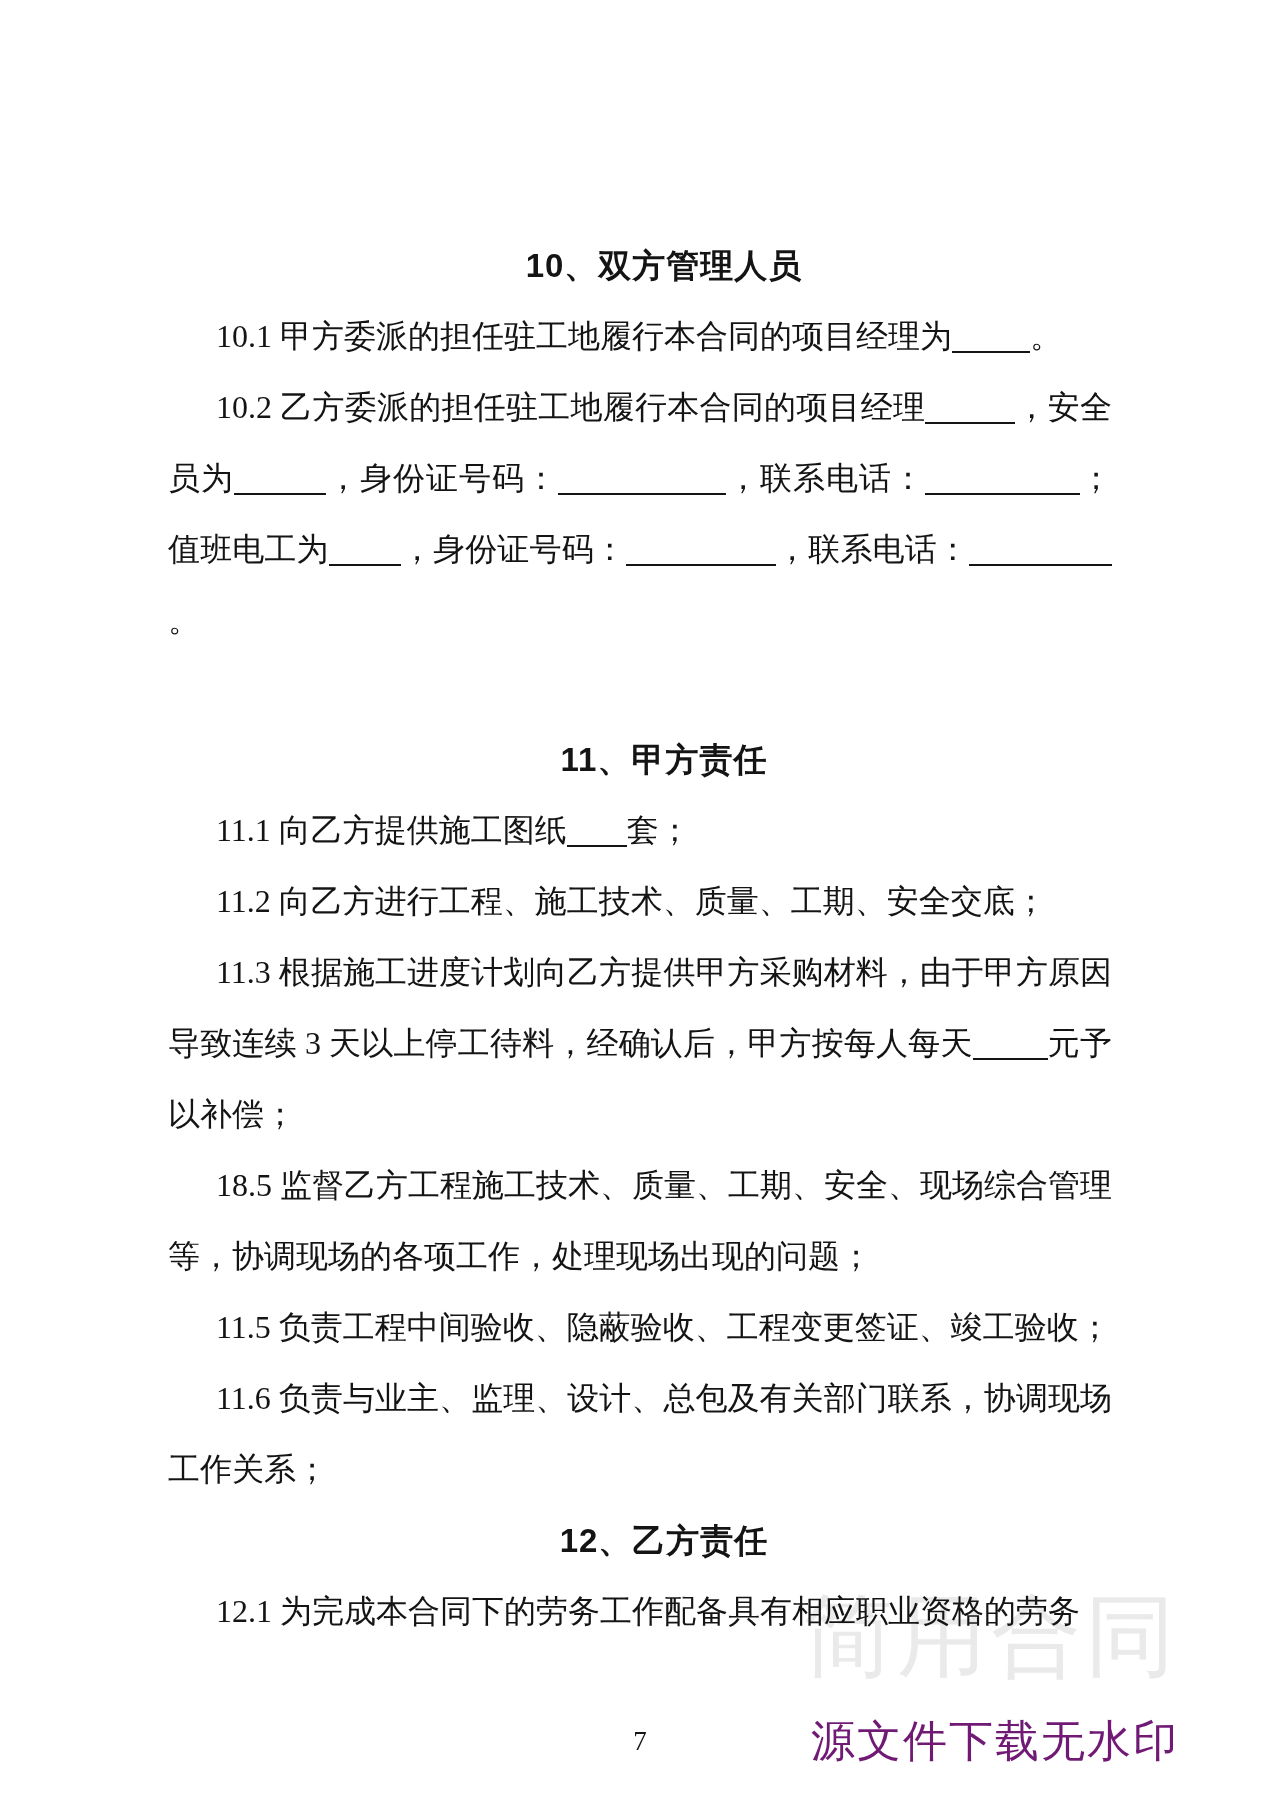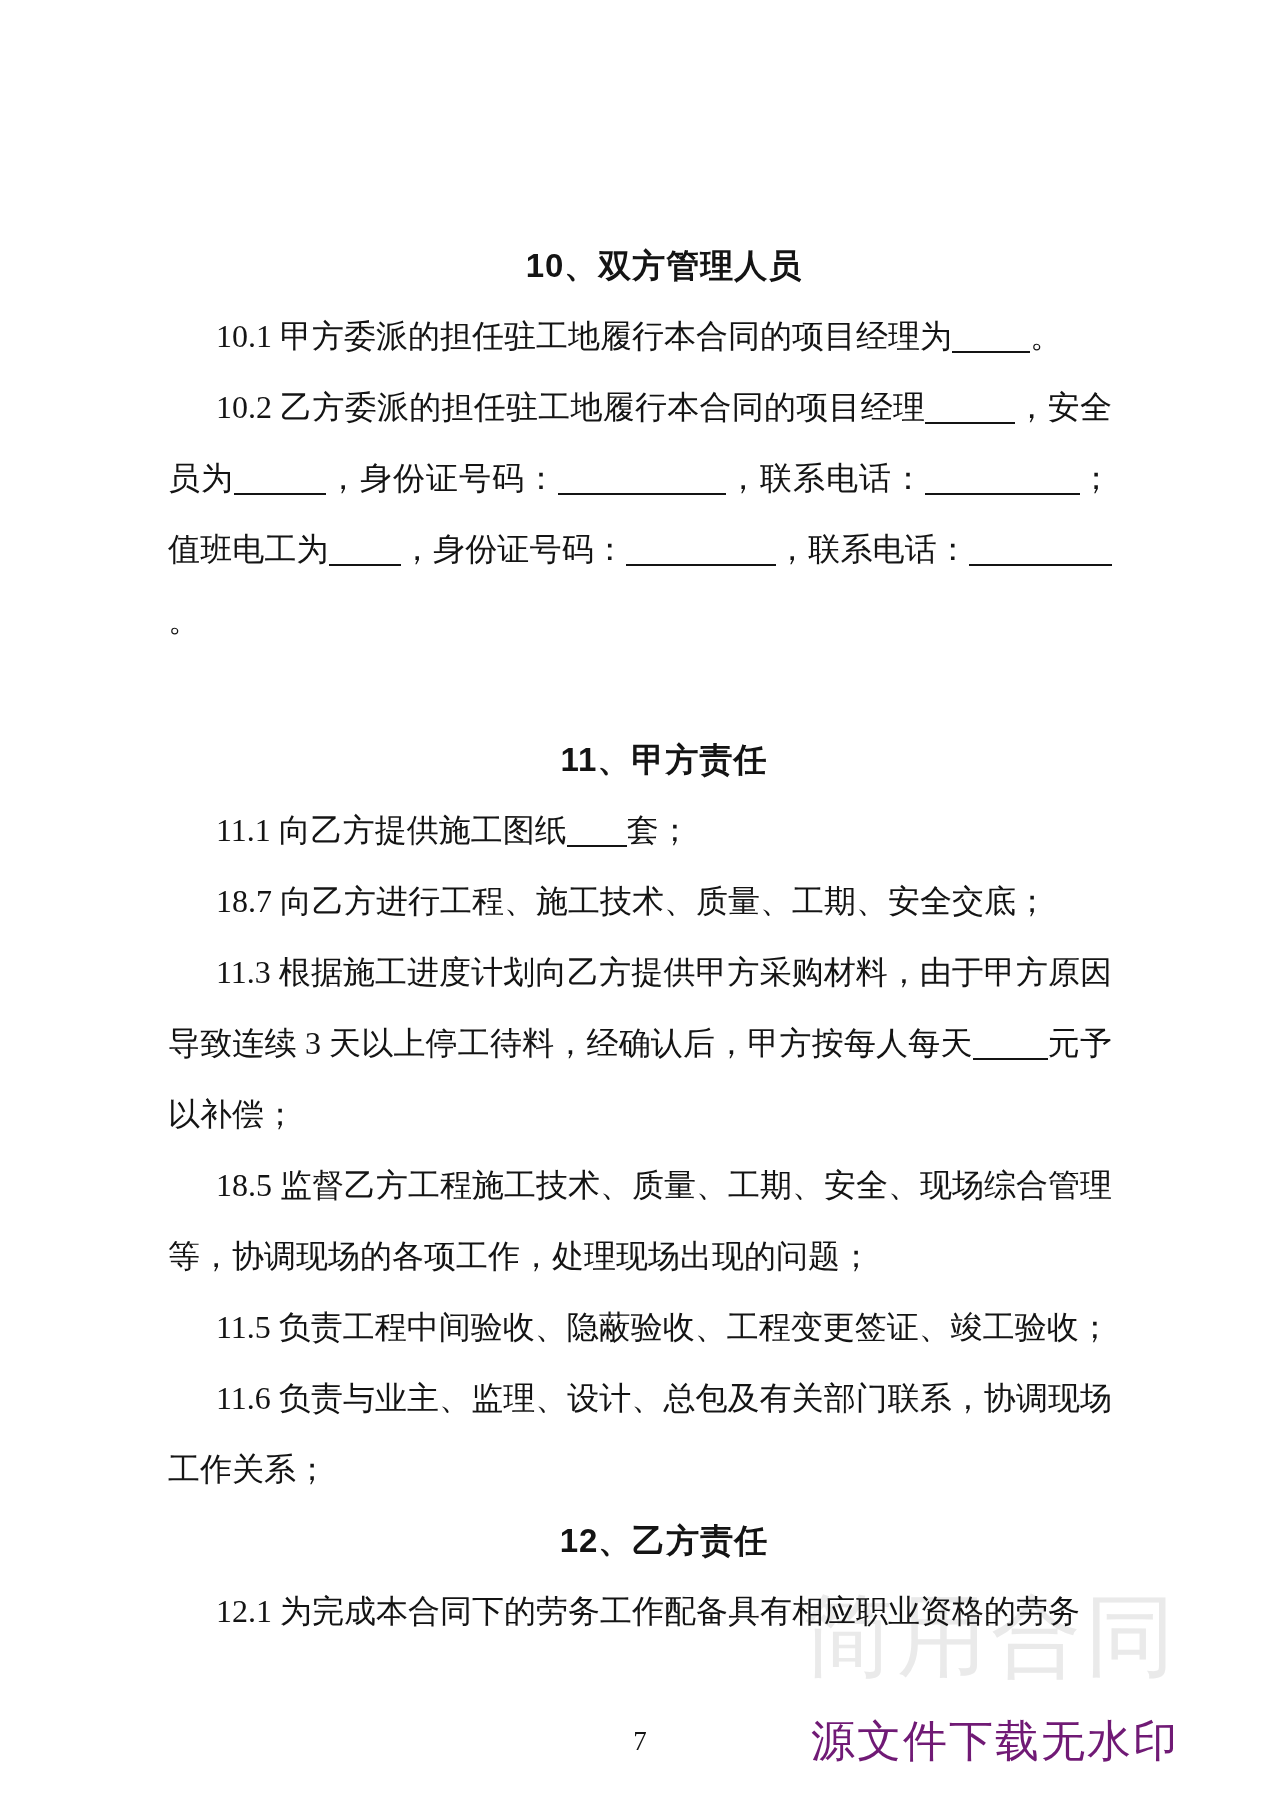--- a/index.html
+++ b/index.html
@@ -85,21 +85,21 @@
     <div class="wm1">简用合同</div>
     <div class="wm2">源文件下载无水印</div>
   </div>
 
   <main class="doc" id="doc-body">
       <h2 class="heading">10、双方管理人员</h2>
       <p class="para">10.1 甲方委派的担任驻工地履行本合同的项目经理为<span class="blank" style="width: 78px;"></span>。</p>
       <p class="para">10.2 乙方委派的担任驻工地履行本合同的项目经理<span class="blank" style="width: 90px;"></span>，安全员为<span class="blank" style="width: 92px;"></span>，身份证号码：<span class="blank" style="width: 168px;"></span>，联系电话：<span class="blank" style="width: 155px;"></span>；值班电工为<span class="blank" style="width: 72px;"></span>，身份证号码：<span class="blank" style="width: 150px;"></span>，联系电话：<span class="blank" style="width: 143px;"></span>。</p>
       <h2 class="heading space-before">11、甲方责任</h2>
       <p class="para">11.1 向乙方提供施工图纸<span class="blank" style="width: 60px;"></span>套；</p>
-      <p class="para">18.7 向乙方进行工程、施工技术、质量、工期、安全交底；</p>
+      <p class="para">11.2 向乙方进行工程、施工技术、质量、工期、安全交底；</p>
       <p class="para">11.3 根据施工进度计划向乙方提供甲方采购材料，由于甲方原因导致连续 3 天以上停工待料，经确认后，甲方按每人每天<span class="blank" style="width: 75px;"></span>元予以补偿；</p>
       <p class="para">18.5 监督乙方工程施工技术、质量、工期、安全、现场综合管理等，协调现场的各项工作，处理现场出现的问题；</p>
       <p class="para">11.5 负责工程中间验收、隐蔽验收、工程变更签证、竣工验收；</p>
       <p class="para">11.6 负责与业主、监理、设计、总包及有关部门联系，协调现场工作关系；</p>
       <h2 class="heading">12、乙方责任</h2>
       <p class="para">12.1 为完成本合同下的劳务工作配备具有相应职业资格的劳务</p>
     </main>
 
   <footer class="footer">
     <span class="pagenum">7</span>

